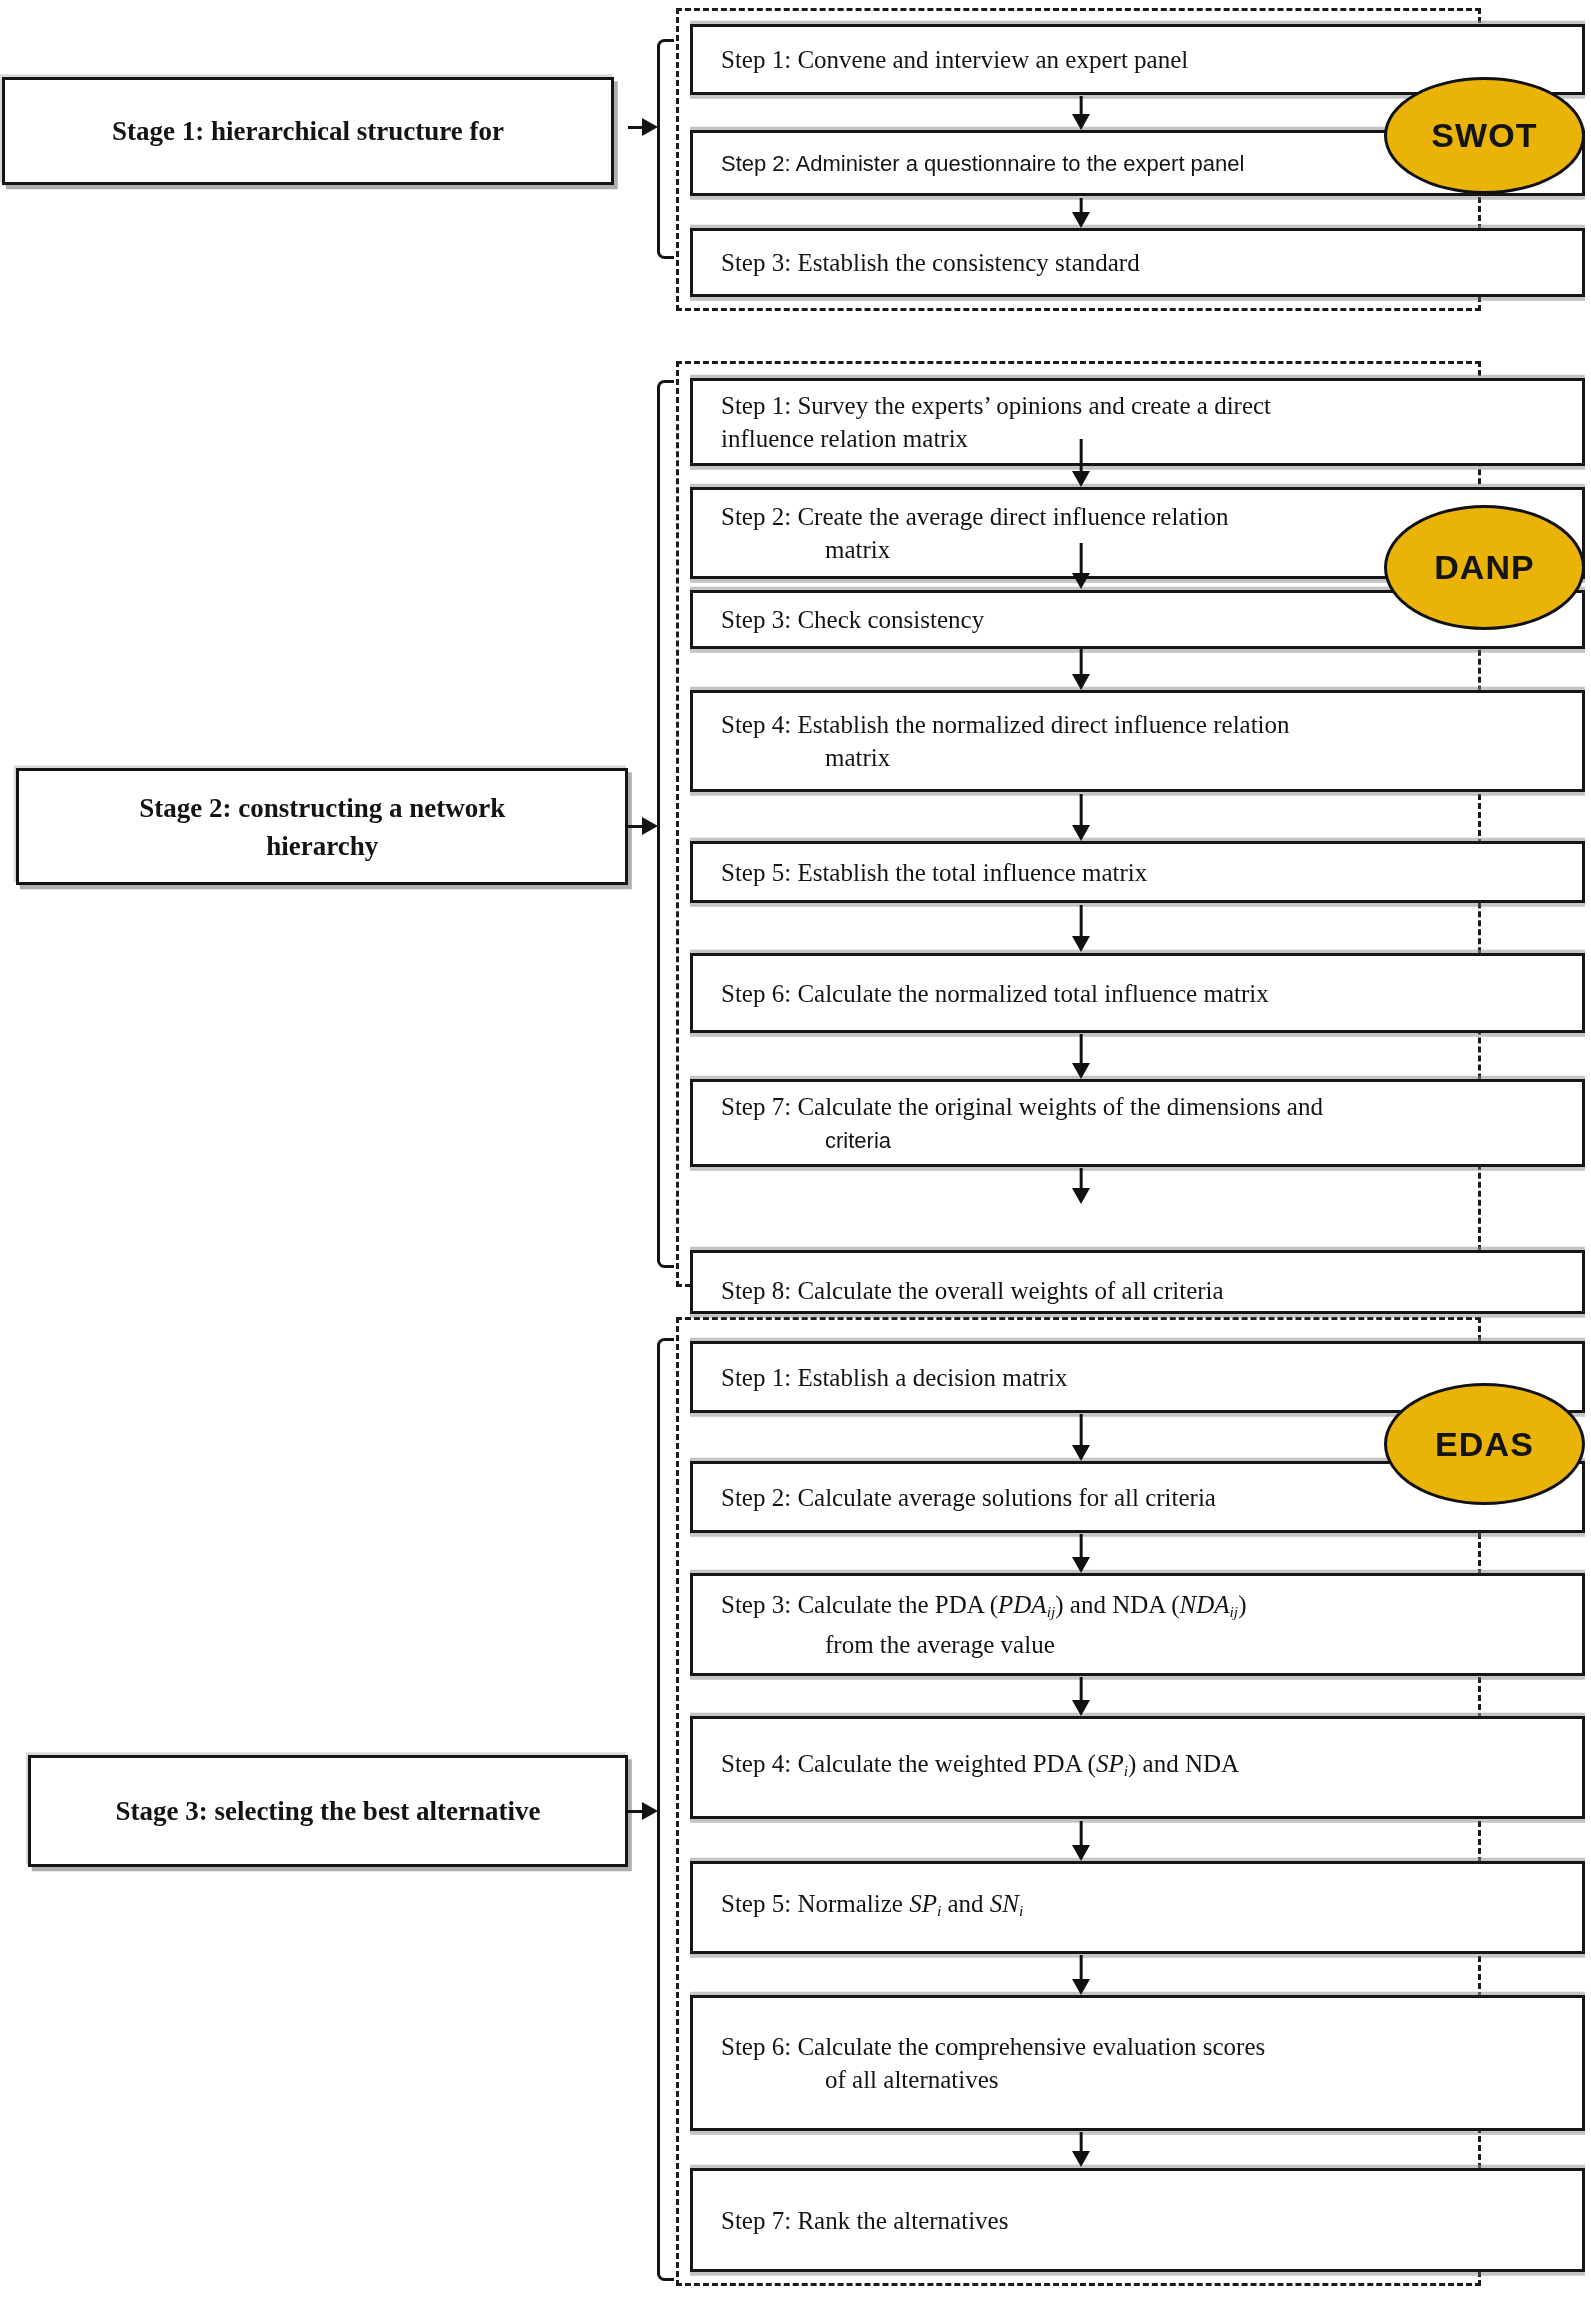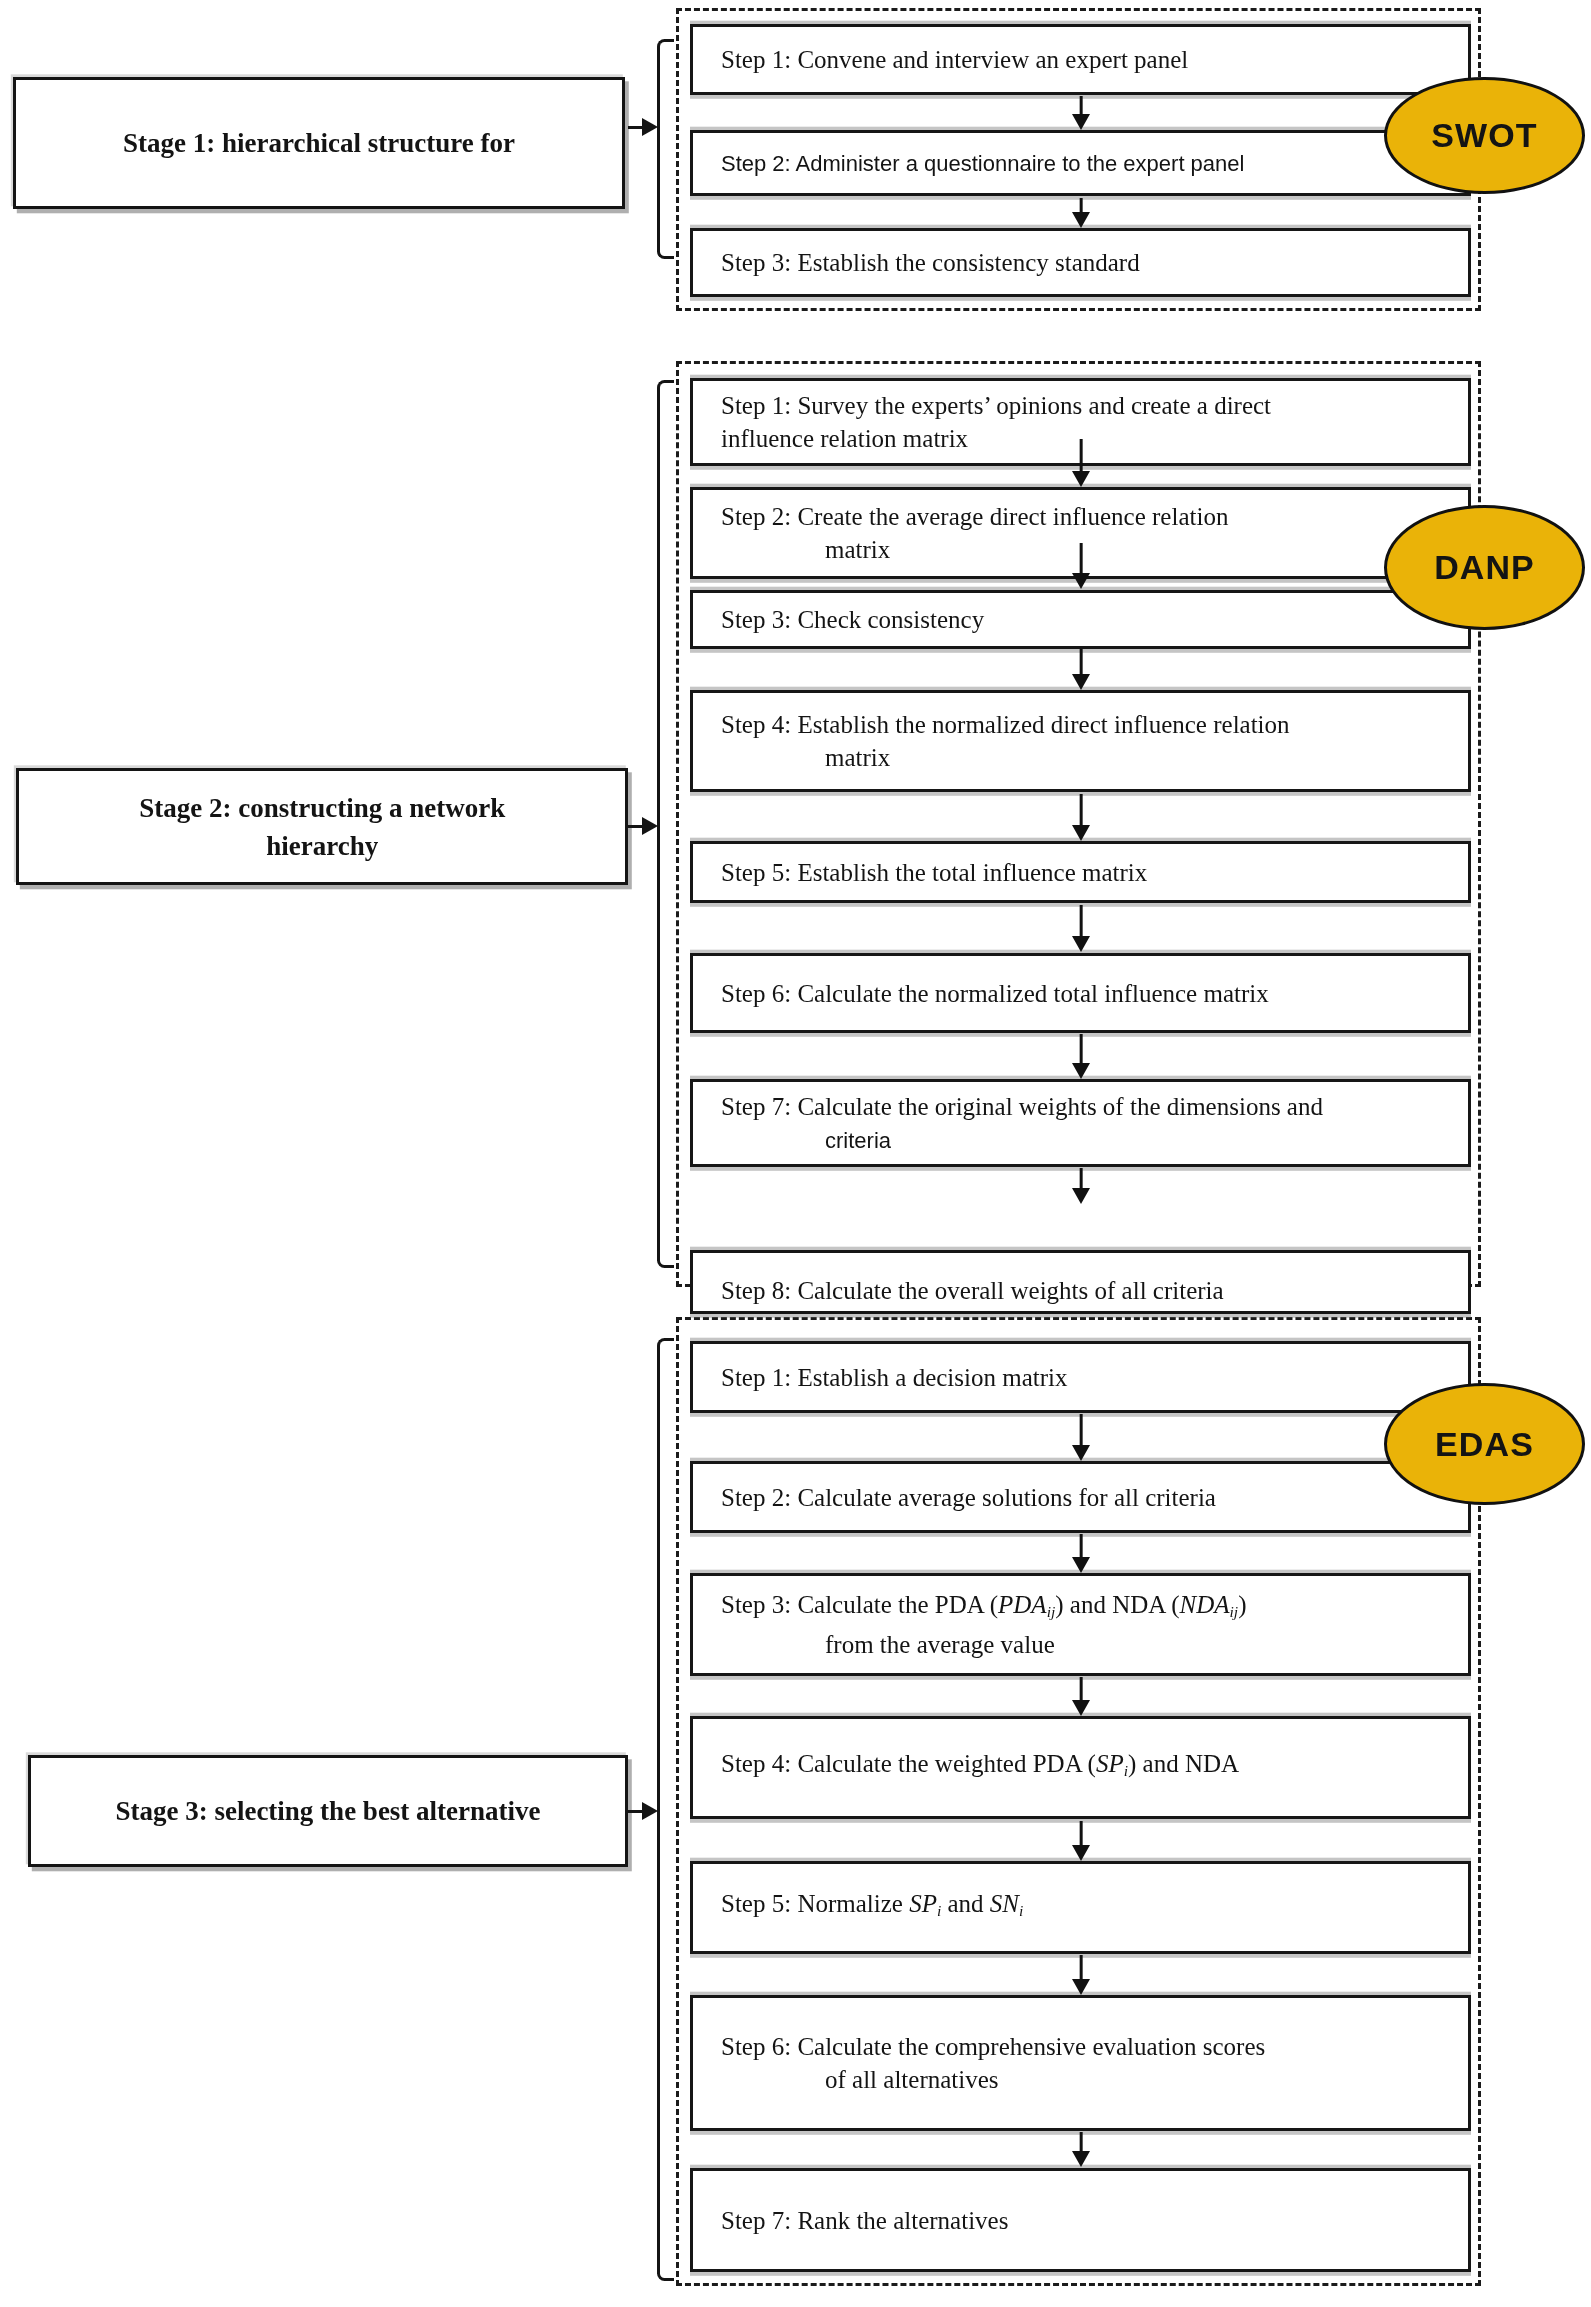--- a/index.html
+++ b/index.html
@@ -22,21 +22,21 @@
     box-shadow: 3.8px 4.3px 0 rgba(110,110,110,.55), -2.2px -2.7px 0 rgba(160,160,160,.4);
     display: flex;
     flex-direction: column;
     justify-content: center;
     text-align: center;
     font-weight: bold;
     font-size: 27px;
     line-height: 38px;
     z-index: 2;
   }
-  .s1lab { left: 13px;  top: 77px;  width: 612px; height: 132px; }
+  .s1lab { left: 2px;  top: 77px;  width: 612px; height: 108px; }
   .s2lab { left: 16.3px;  top: 768px; width: 612px; height: 117px; }
   .s3lab { left: 28px;  top: 1755px; width: 600px; height: 112px; }
 
   
   .connector { position: absolute; height: 3.3px; background: #141414; z-index: 3; }
   .connector::after {
     content: "";
     position: absolute;
     right: -16.3px; top: -7.6px;
     width: 0; height: 0;
@@ -72,21 +72,21 @@
     z-index: 0;
   }
   .d1 { top: 8.1px;   height: 303px;  }
   .d2 { top: 361px;  height: 926px; }
   .d3 { top: 1317px; height: 969px; }
 
   
   .step {
     position: absolute;
     left: 690px;
-    width: 781px;
+    width: 895px;
     background: #ffffff;
     border: 3.3px solid #161616;
     box-shadow: 0 -3.3px 0 rgba(150,150,150,.55), 0 3.8px 0 rgba(110,110,110,.4);
     display: flex;
     flex-direction: column;
     justify-content: center;
     font-size: 25px;
     line-height: 33px;
     padding: 4.3px 15px 4.3px 28px;
     z-index: 1;

